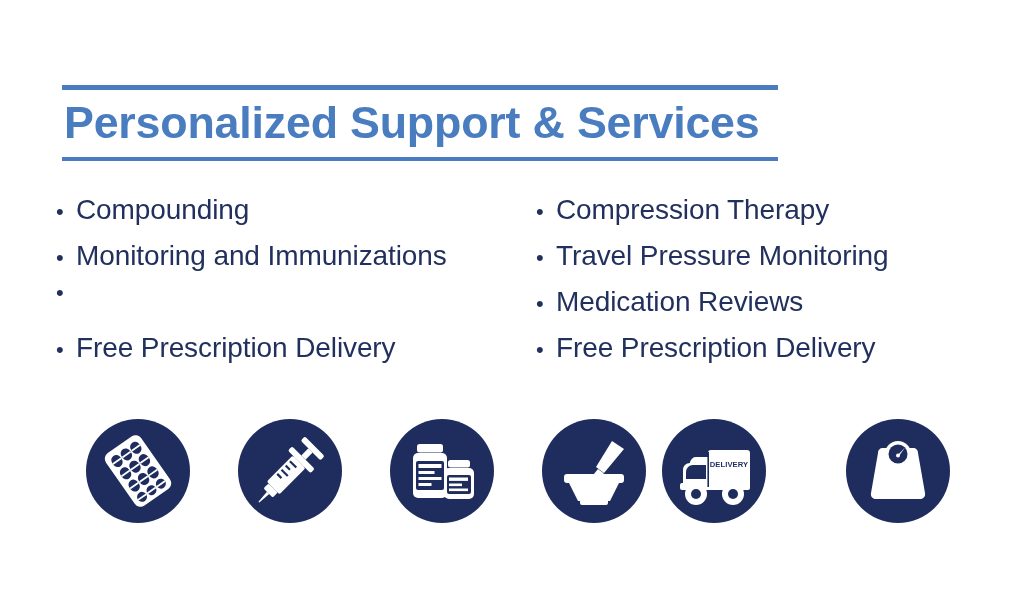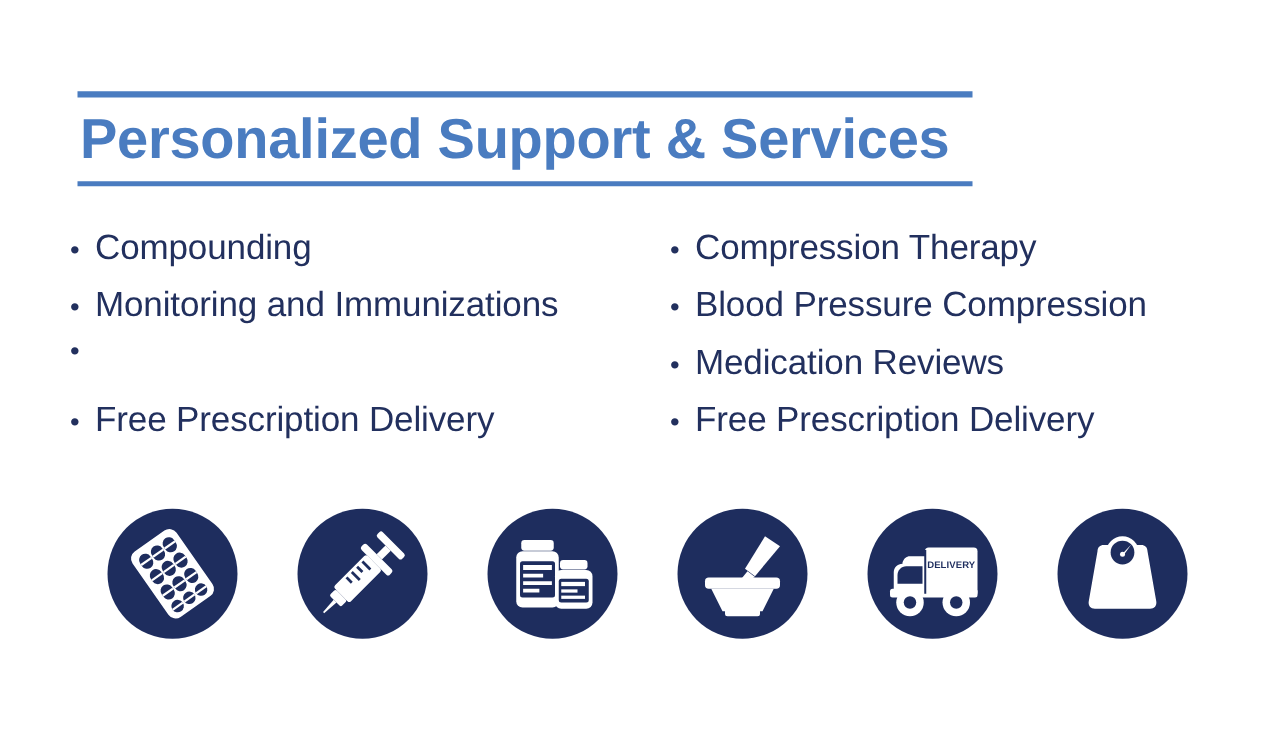--- a/index.html
+++ b/index.html
@@ -13,20 +13,21 @@
     position: relative;
     overflow: hidden;
     font-family: "Liberation Sans", sans-serif;
     -webkit-font-smoothing: antialiased;
   }
 
   .slide {
     position: absolute;
     inset: 0;
     background: #ffffff;
+    margin-top: 12px;
   }
 
   
   .title-block {
     position: absolute;
     left: 62px;
     top: 73px;
     width: 716px;
   }
   .rule {
@@ -142,21 +143,21 @@
       </div>
     </div>
 
     <div class="col col-right">
       <div class="bullet-row">
         <span class="bullet-dot">•</span>
         <span class="bullet-label">Compression Therapy</span>
       </div>
       <div class="bullet-row">
         <span class="bullet-dot">•</span>
-        <span class="bullet-label">Blood Pressure Compression</span>
+        <span class="bullet-label">Travel Pressure Monitoring</span>
       </div>
       <div class="bullet-row">
         <span class="bullet-dot">•</span>
         <span class="bullet-label">Medication Reviews</span>
       </div>
       <div class="bullet-row">
         <span class="bullet-dot">•</span>
         <span class="bullet-label">Free Prescription Delivery</span>
       </div>
     </div>
@@ -260,21 +261,21 @@
 
           <rect x="22" y="55" width="60" height="9" rx="3"></rect>
 
           <path d="M27 64 L77 64 L68 82 L36 82 Z"></path>
 
           <rect x="38" y="80" width="28" height="6" rx="2"></rect>
         </g>
       </svg>
     </div>
 
-    <div class="icon-circle" style="left:608px;">
+    <div class="icon-circle" style="left:576px;">
       <svg viewBox="0 0 104 104">
         <g fill="#ffffff">
 
           <rect x="46" y="31" width="42" height="39" rx="3"></rect>
 
           <path d="M28 44 C24 44 21 47 21 51 L21 66 C21 68.5 23 70 25 70 L46 70 L46 38 L34 38 C31 38 29 40 28 43 Z"></path>
 
           <rect x="18" y="64" width="70" height="7" rx="2"></rect>
         </g>
 

